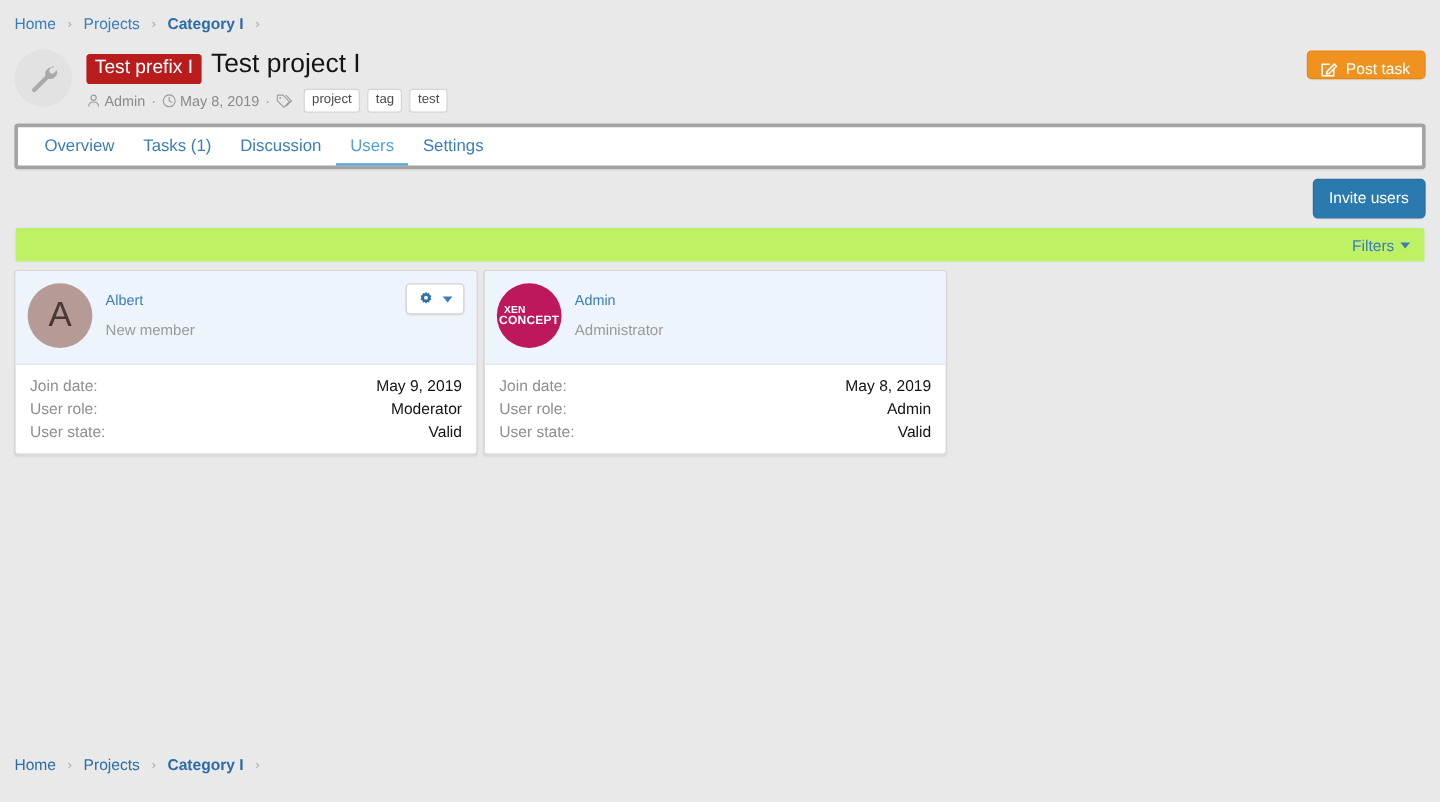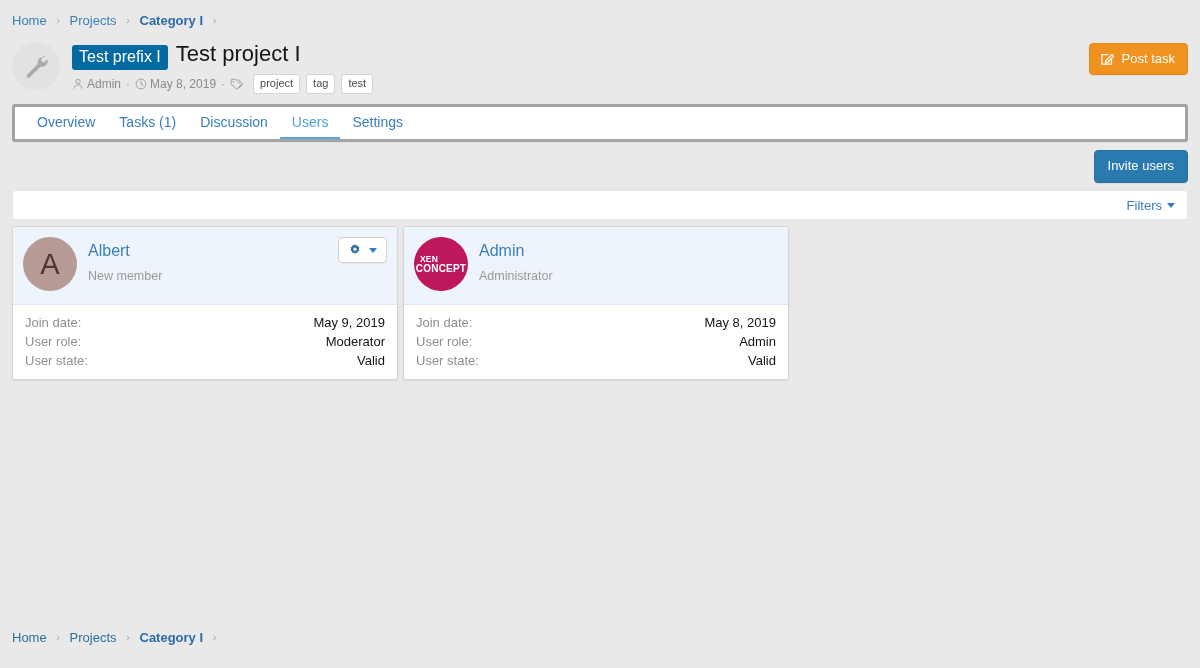--- a/index.html
+++ b/index.html
@@ -60,21 +60,21 @@
 
   .head-text { margin-left: 12px; padding-top: 2px; }
 
   .title-row {
     display: flex;
     align-items: baseline;
     gap: 8px;
     line-height: 28px;
   }
   .prefix-badge {
-    background: #0369a1;
+    background: #b91c1c;
     color: #fff;
     font-size: 16px;
     font-weight: normal;
     padding: 2px 7px 3px 7px;
     border-radius: 3px;
     line-height: 20px;
     display: inline-block;
     position: relative;
     top: 1px;
   }
@@ -110,21 +110,21 @@
 
   .post-task-btn {
     position: absolute;
     right: 12px;
     top: 5px;
     background: #f0921f;
     border: 1px solid #e58712;
     border-radius: 4px;
     color: #fff;
     font-size: 13px;
-    padding: 7px 12px 8px 10px;
+    padding: 7px 12px 0 10px;
     cursor: pointer;
     display: inline-flex;
     align-items: center;
     gap: 7px;
     line-height: 15px;
     box-shadow: 0 1px 0 rgba(0,0,0,.05);
   }
   .post-task-btn svg { display: block; }
 
   
@@ -172,21 +172,21 @@
     padding: 8px 13px 9px 13px;
     cursor: pointer;
     line-height: 14px;
     box-shadow: 0 1px 0 rgba(0,0,0,.05);
   }
 
   
   .filterbar {
     margin: 0 12px;
     height: 30px;
-    background: #ffffff;
+    background: #bef264;
     border: 1px solid #dfe7ee;
     border-radius: 3px 3px 0 0;
     display: flex;
     align-items: center;
     justify-content: flex-end;
     padding: 0 12px;
   }
   .filters-link {
     color: #3b7dbb;
     font-size: 13px;
@@ -254,21 +254,21 @@
     letter-spacing: .2px;
     font-family: "Liberation Sans", sans-serif;
     width: 100%;
   }
   .avatar.logo .logo-txt .l1 { display:block; text-align:left; padding-left:6px; font-size:8.5px; }
   .avatar.logo .logo-txt .l2 { display:block; font-size:10px; }
 
   .card-id { margin-left: 11px; padding-top: 4px; }
   .card-name {
     color: #3b7dbb;
-    font-size: 16px;
+    font-size: 12px;
     text-decoration: none;
     cursor: pointer;
     display: block;
     line-height: 20px;
   }
   .card-sub {
     color: #9a9a9a;
     font-size: 12.5px;
     margin-top: 7px;
     line-height: 16px;

